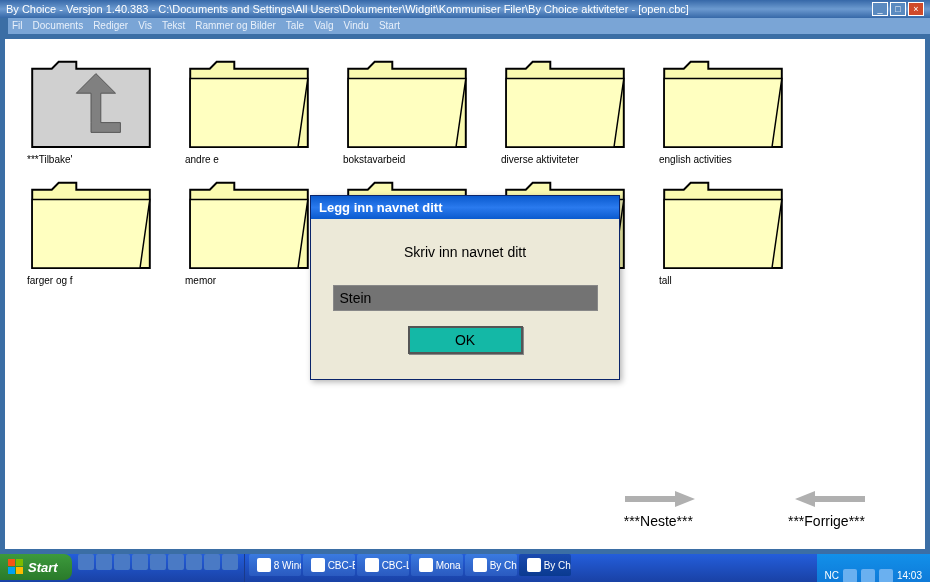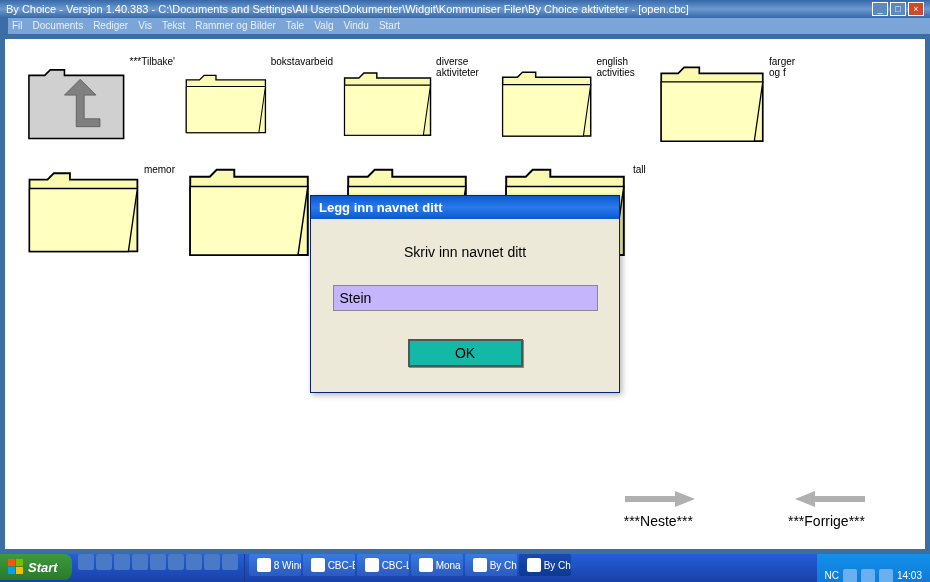--- a/index.html
+++ b/index.html
@@ -58,22 +58,23 @@
       padding: 10px 20px;
     }
     .folder-grid {
       display: grid;
       grid-template-columns: repeat(5, 150px);
       gap: 10px 8px;
       padding: 5px 0;
     }
     .folder-cell {
       display: flex;
-      flex-direction: row;
+      flex-direction: column;
       align-items: flex-start;
+      text-align: right;
     }
     .folder-icon {
       width: 132px;
       height: 98px;
       cursor: pointer;
     }
     .folder-label {
       font-size: 10px;
       color: #000;
       margin-top: 2px;
@@ -123,25 +124,25 @@
       text-align: center;
     }
     .dialog-prompt {
       font-size: 14px;
       margin-bottom: 25px;
     }
     .dialog-input {
       width: 265px;
       height: 24px;
       border: 1px solid #888;
-      background: #c4b5fd;
+      background: #737373;
       font-size: 14px;
       padding: 12px 6px;
       text-align: left;
-      margin-bottom: 28px;
+      margin-bottom: 15px;
     }
     .dialog-ok {
       width: 115px;
       height: 28px;
       background: #14b8a6;
       border: 2px solid #555;
       font-size: 14px;
       cursor: pointer;
       box-shadow: 1px 1px 0 #888;
     }
@@ -258,20 +259,27 @@
   <div class="folder-grid">
 
     <div class="folder-cell">
       <svg class="folder-icon" viewBox="0 0 130 100">
         <path d="M 5 15 L 25 15 L 32 8 L 50 8 L 50 15 L 125 15 L 125 95 L 5 95 Z" fill="#d0d0d0" stroke="#000" stroke-width="2"></path>
         <path d="M 65 70 L 65 40 L 50 40 L 70 20 L 90 40 L 75 40 L 75 70 L 95 70 L 95 80 L 65 80 Z" fill="#808080" stroke="#555" stroke-width="1"></path>
       </svg>
       <span class="folder-label">***Tilbake'</span>
     </div>
 
+    <div class="folder-cell">
+      <svg class="folder-icon" viewBox="0 0 130 100">
+        <path d="M 5 15 L 25 15 L 32 8 L 50 8 L 50 15 L 125 15 L 125 95 L 5 95 Z" fill="#fafab0" stroke="#000" stroke-width="2"></path>
+        <path d="M 5 25 L 125 25 L 115 95 L 5 95 Z" fill="#ffffc0" stroke="#000" stroke-width="1.5"></path>
+      </svg>
+      <span class="folder-label">andre e</span>
+    </div>
 
     <div class="folder-cell">
       <svg class="folder-icon" viewBox="0 0 130 100">
         <path d="M 5 15 L 25 15 L 32 8 L 50 8 L 50 15 L 125 15 L 125 95 L 5 95 Z" fill="#fafab0" stroke="#000" stroke-width="2"></path>
         <path d="M 5 25 L 125 25 L 115 95 L 5 95 Z" fill="#ffffc0" stroke="#000" stroke-width="1.5"></path>
       </svg>
       <span class="folder-label">bokstavarbeid</span>
     </div>
 
     <div class="folder-cell">

